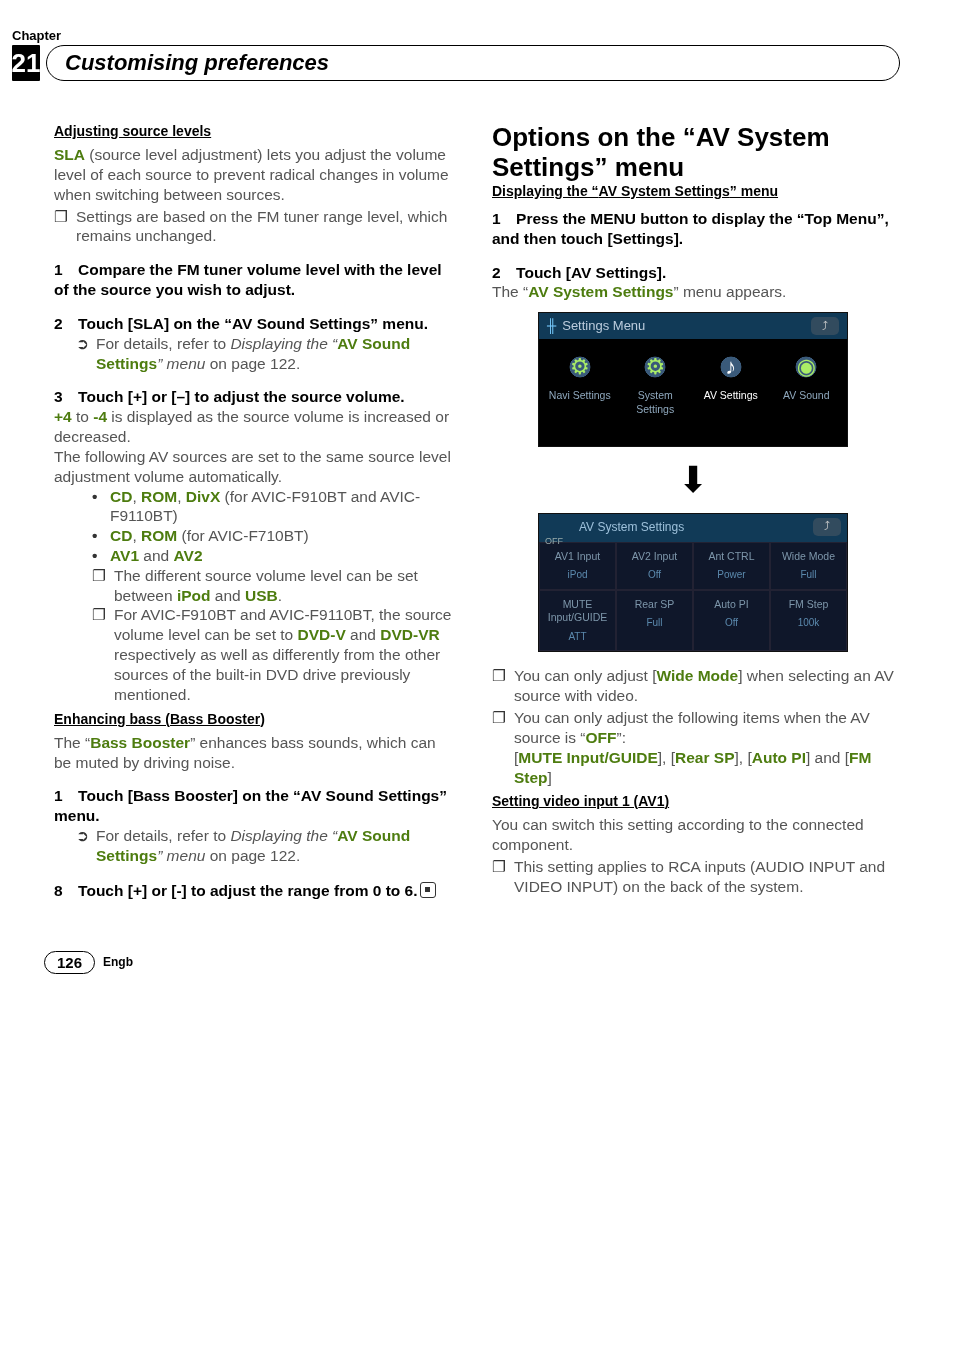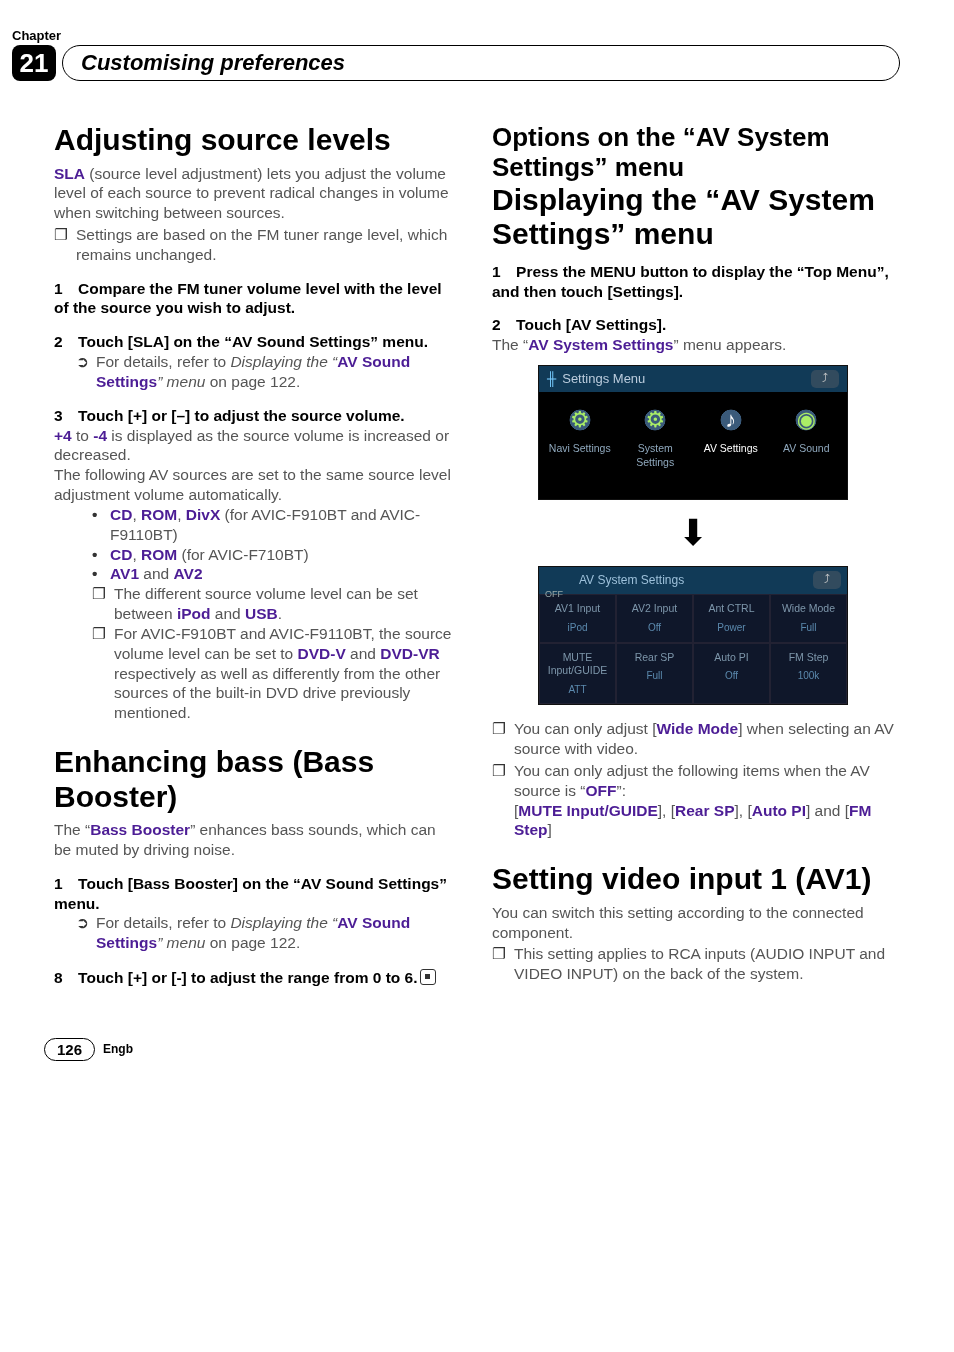--- a/index.html
+++ b/index.html
@@ -1,24 +1,24 @@
 <!DOCTYPE html>
 <html><head>
 <meta charset="utf-8">
 <style>
   * { box-sizing: border-box; margin: 0; padding: 0; }
   html, body { width: 954px; background: #fff; font-family: Arial, Helvetica, sans-serif; color: #000; }
   body { padding: 28px 54px 20px 54px; }
   .chapter-label { font-size: 13px; font-weight: 700; margin-left: -42px; margin-bottom: 2px; }
   .header-row { display: flex; align-items: center; margin-left: -42px; margin-bottom: 42px; }
-  .chapter-badge { background: #000; color: #fff; font-weight: 900; font-size: 26px; width: 44px; height: 36px; border-radius: 8px; display: flex; align-items: center; justify-content: center; margin-right: 6px; position: relative; }
+  .chapter-badge { background: #000; color: #fff; font-weight: 900; font-size: 26px; width: 28px; height: 36px; border-radius: 1px; display: flex; align-items: center; justify-content: center; margin-right: 6px; position: relative; }
   .title-pill { border: 1.5px solid #000; border-radius: 18px; height: 36px; flex: 1; display: flex; align-items: center; padding: 0 18px; font-weight: 900; font-size: 22px; font-style: italic; text-align: center; }
   .columns { display: flex; gap: 36px; }
   .col { width: 402px; font-size: 15.5px; line-height: 1.28; }
-  .h2 { font-weight: 900; font-size: 30px; margin-bottom: 6px; line-height: 1.15;}
+  .h2 { font-weight: 900; font-size: 14px; margin-bottom: 6px; line-height: 1.15; text-decoration: underline;}
   .h1 { font-weight: 900; font-size: 26px; margin-bottom: 0; line-height: 1.15;}
   .body { color: #555; }
   .step { font-weight: 700; margin-top: 14px; }
   .step-first { margin-top: 10px; }
   .indent-list { padding-left: 22px; }
   .indent-list .row { display: flex; gap: 8px; }
   .indent-list .marker { width: 12px; flex: 0 0 12px; color:#333; }
   .bullet-list { padding-left: 38px; }
   .bullet-list .row { display: flex; gap: 10px; }
   .bullet-list .marker { width: 8px; flex: 0 0 8px; color:#333; font-weight:700; }
@@ -39,27 +39,27 @@
   .down-arrow { text-align:center; font-size:36px; margin:4px 0 10px; }
   .scr2-head { background:#113a57; color:#9dc0da; font-size:12px; padding:6px 8px; position:relative;}
   .scr2-head .off { position:absolute; left:6px; top:22px; font-size:9px; color:#9aa;}
   .scr2-head .back { position:absolute; right:6px; top:4px; background:#324b5e; border-radius:5px; width:28px; height:18px; display:flex; align-items:center; justify-content:center; color:#ccc; font-size:12px;}
   .scr2-grid { display:grid; grid-template-columns: repeat(4,1fr); }
   .scr2-cell { border:0.5px solid #223; padding:7px 2px; text-align:center; color:#7d96aa; font-size:10.5px; background:#0f172a;}
   .scr2-cell .sub { color:#5b89ad; font-size:10px; display:block; margin-top:6px;}
   .pagefoot { margin-top:50px; display:flex; align-items:center; gap:8px; margin-left:-10px;}
   .pagefoot .num { border:1.5px solid #000; border-radius:14px; padding:2px 12px; font-weight:700; font-size:15px;}
   .pagefoot .lang { font-weight:700; font-size:12px; }
-  b { font-weight:700; color:#4c1d95;}
+  b { font-weight:700; color:#4d7c0f;}
   i { font-style: italic;}
   .lh { line-height:1.28;}
   .note-row { display:flex; gap:8px; margin-top:2px;}
   .note-row .marker { width:14px; flex:0 0 14px; color:#333;}
   .mt14 { margin-top:14px;}
-  .mt22 { margin-top:22px;}
+  .mt22 { margin-top:6px;}
   .light { color:#555;}
 </style>
 </head>
 <body>
 
 <div class="chapter-label">Chapter</div>
 <div class="header-row">
   <div class="chapter-badge">21</div>
   <div class="title-pill">Customising preferences</div>
 </div>

